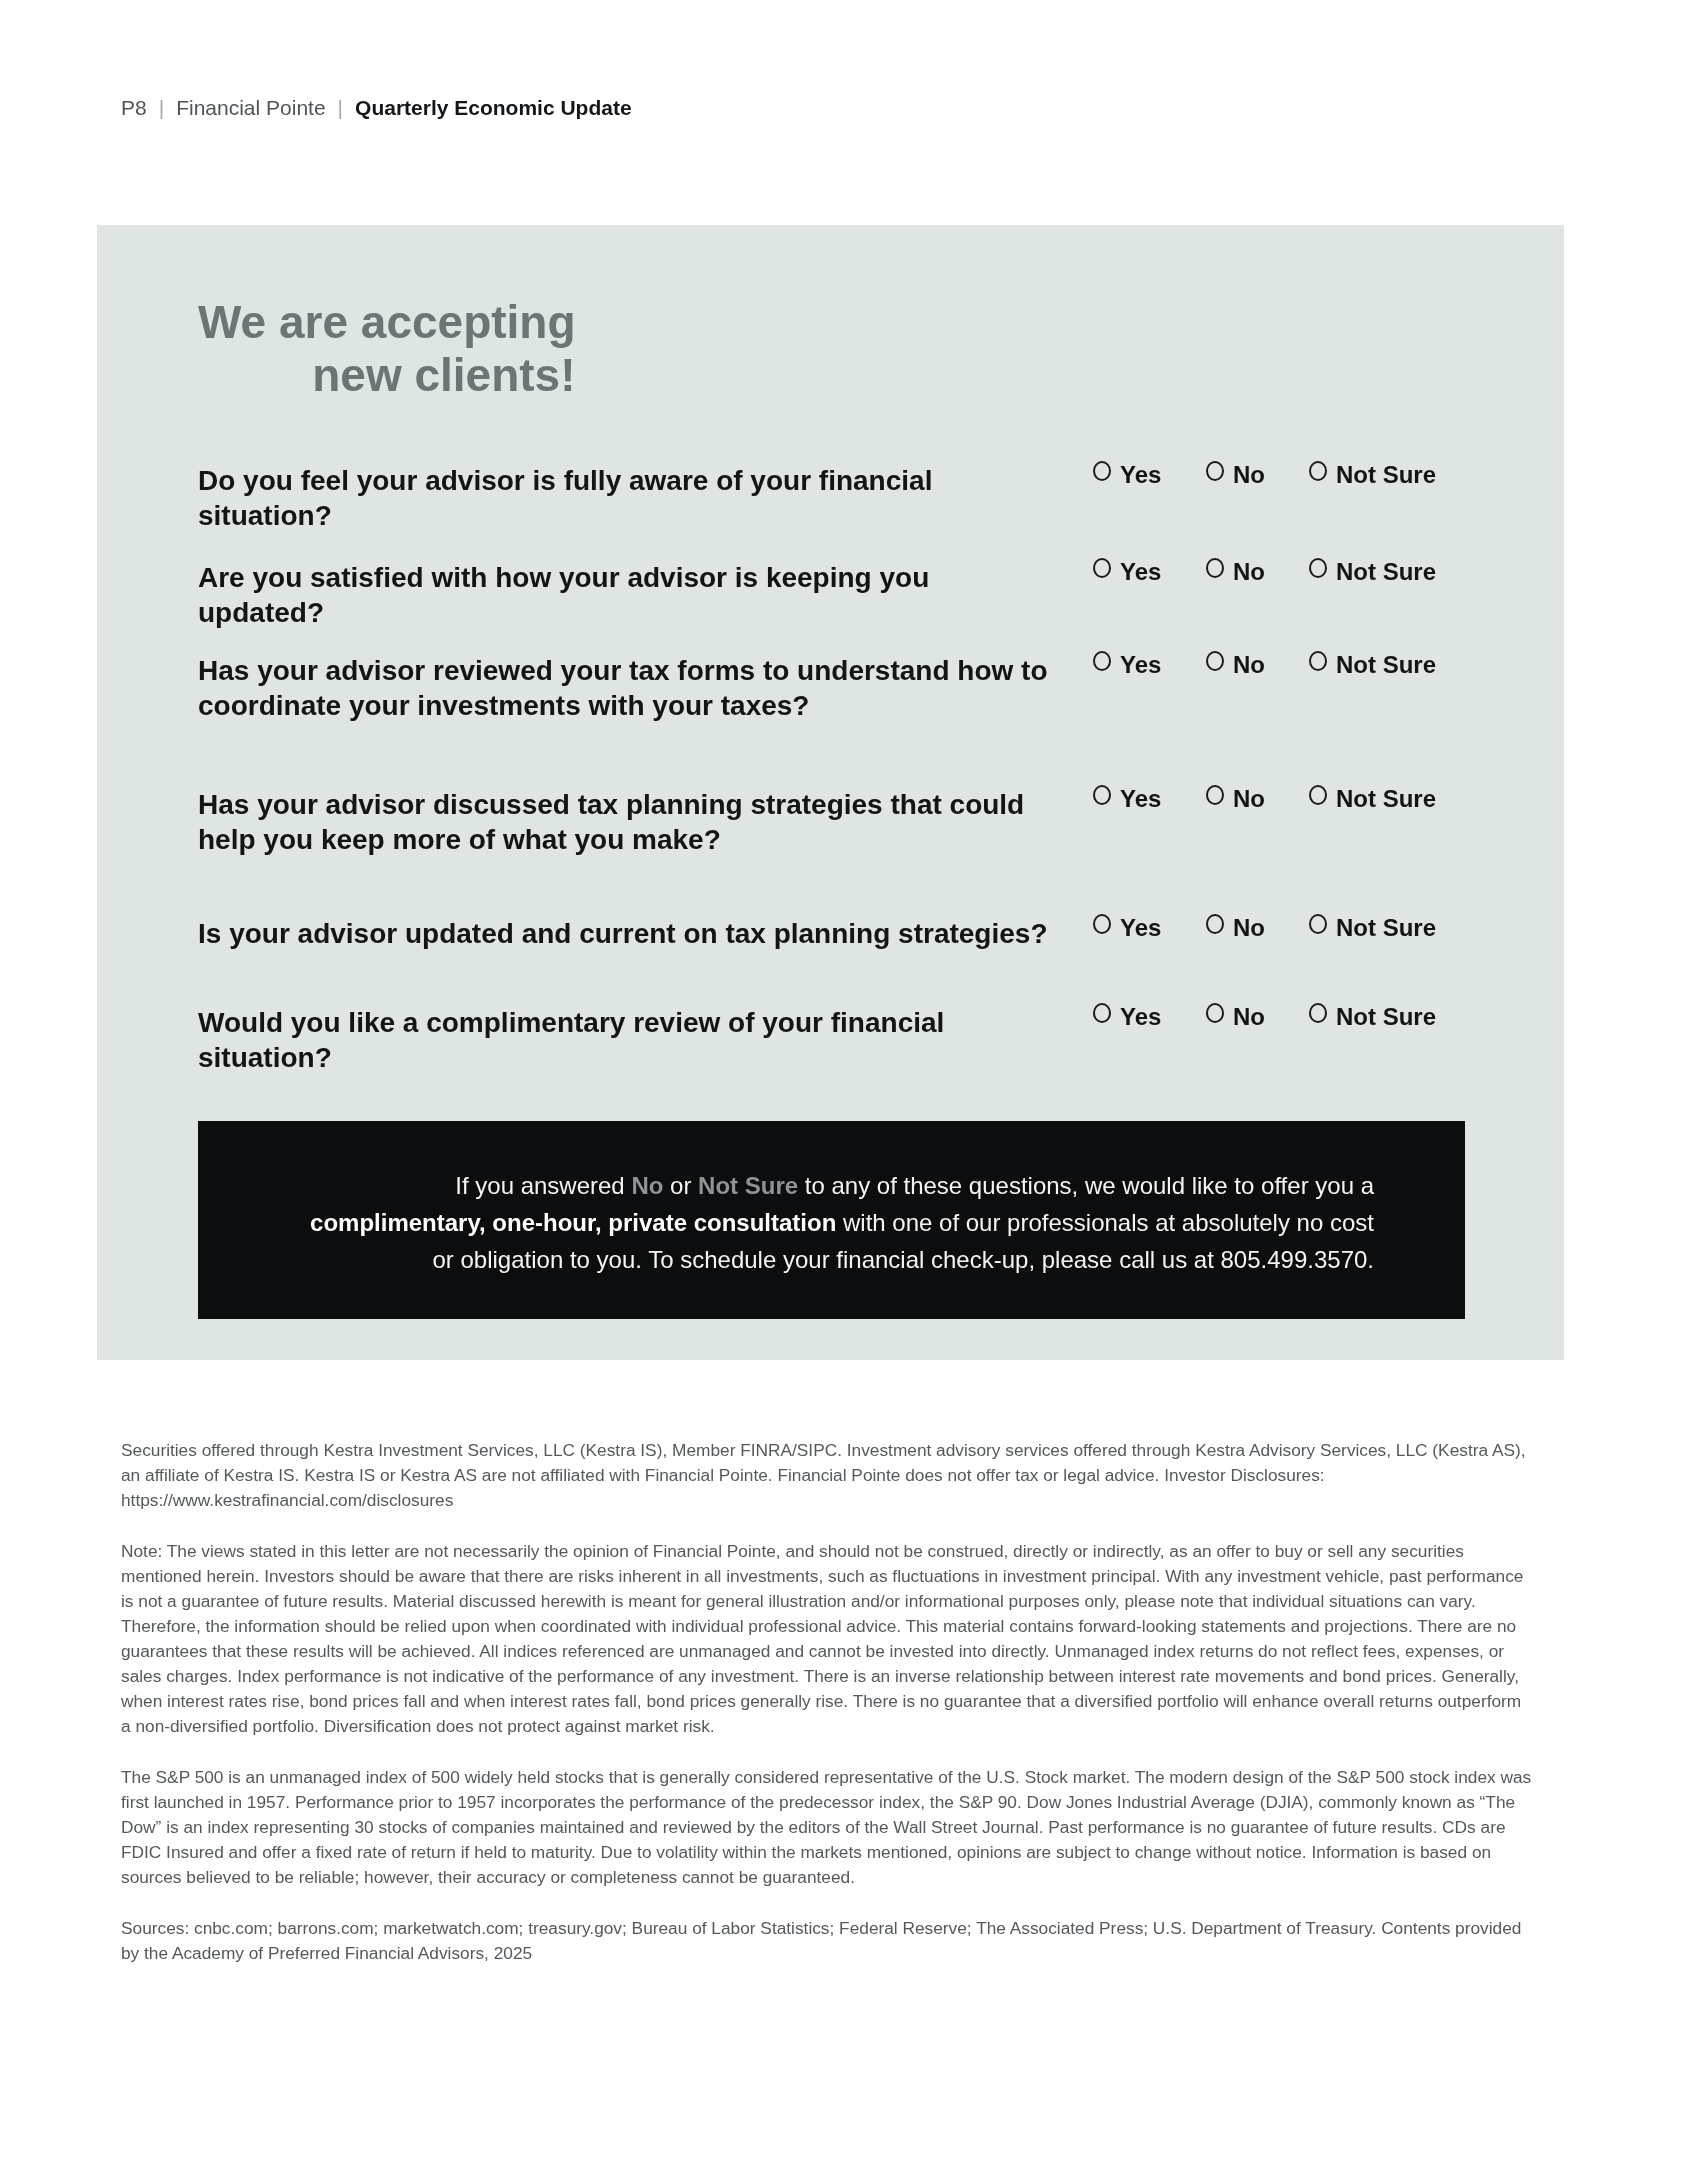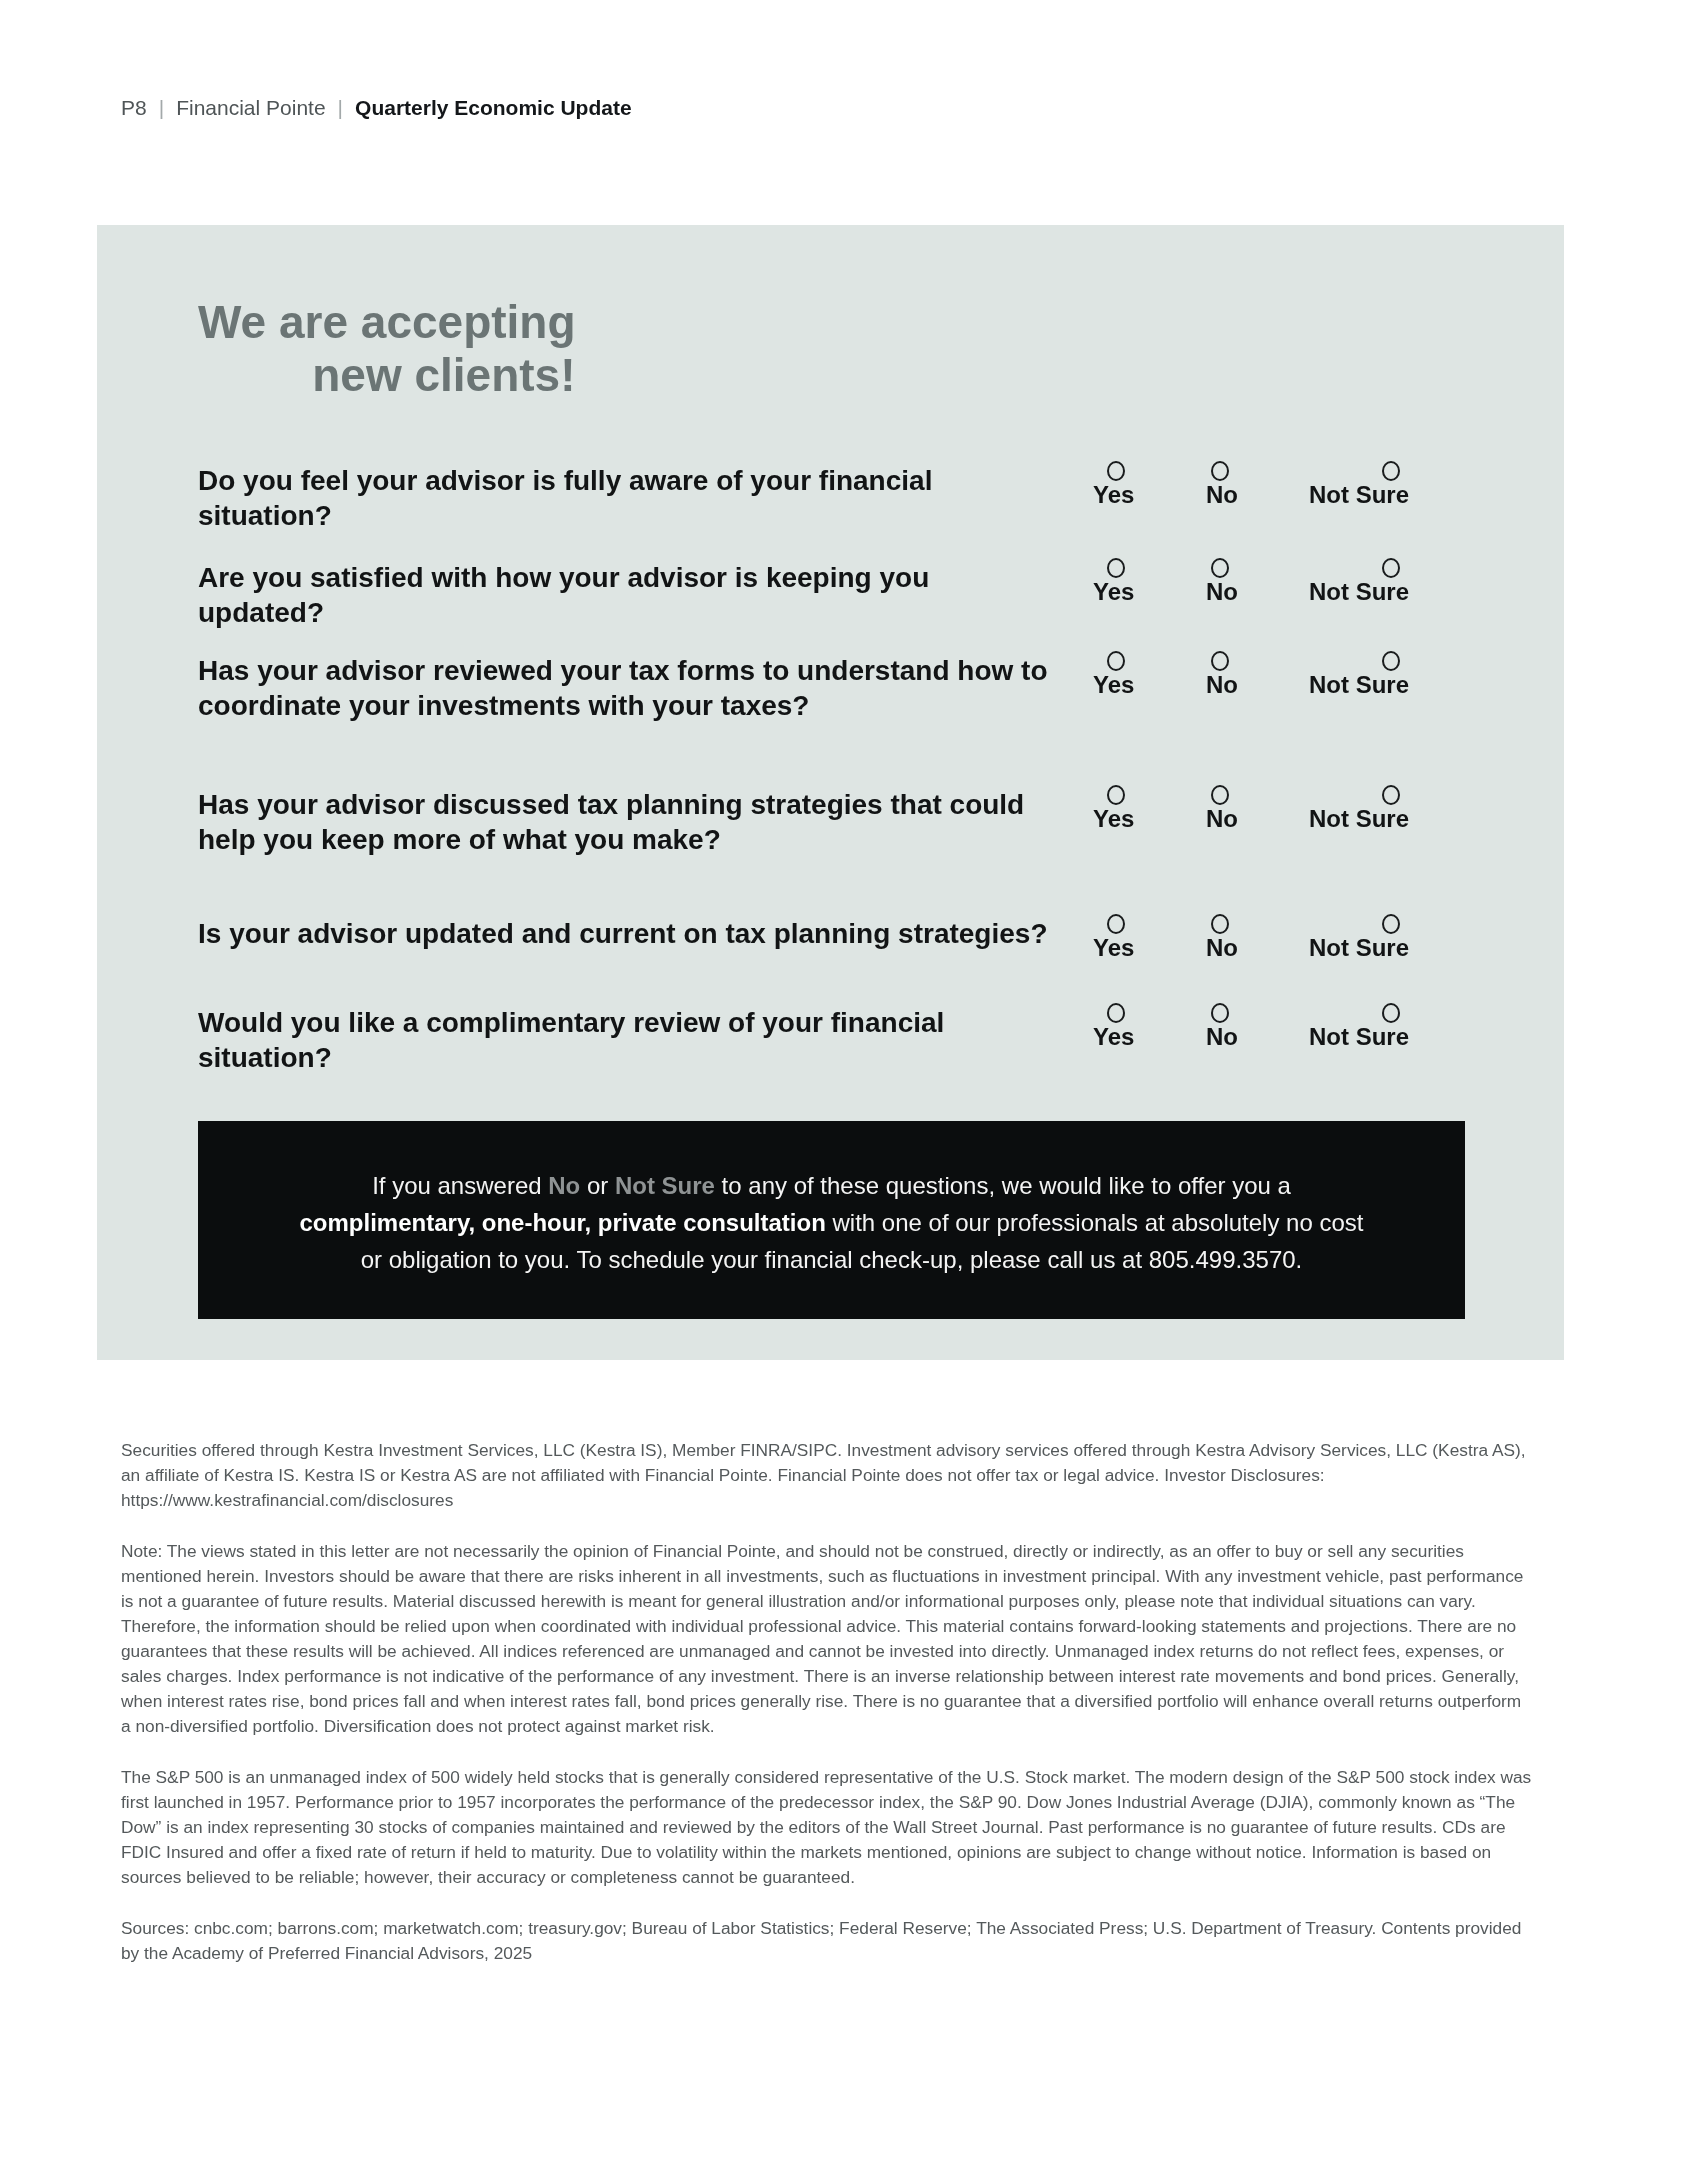--- a/index.html
+++ b/index.html
@@ -24,36 +24,36 @@
     font-size:46px;font-weight:700;color:#6b7575;line-height:53px;text-align:right;
   }
   
   .q-row{position:absolute;left:0;width:1467px;}
   .q-text{
     position:absolute;left:101px;top:0;width:861px;margin:0;
     font-size:28px;font-weight:700;color:#121415;line-height:35px;
   }
   .opts{position:absolute;top:-2px;left:0;width:1467px;height:30px;}
   .opt{
-    position:absolute;top:0;display:inline-flex;align-items:flex-end;
-    font-size:24px;font-weight:700;color:#121415;white-space:nowrap;cursor:pointer;flex-direction:column;
+    position:absolute;top:0;display:inline-flex;align-items:flex-start;
+    font-size:24px;font-weight:700;color:#121415;white-space:nowrap;cursor:pointer;
   }
   .opt .radio{
     width:14px;height:16px;border:2px solid #191c1d;border-radius:50%;
     margin-right:9px;flex:0 0 auto;background:transparent;display:inline-block;
   }
   .opt-yes{left:996px;}
   .opt-no{left:1109px;}
   .opt-notsure{left:1212px;}
   
   .cta-box{
     position:absolute;left:101px;top:896px;width:1267px;height:198px;
     background:#0b0d0e;color:#f4f4f4;
     box-sizing:border-box;padding:46px 91px 0 91px;
-    font-size:24px;line-height:37px;text-align:center;
+    font-size:24px;line-height:37px;text-align:right;
   }
   .cta-box .hl{color:#8f9394;font-weight:700;}
   .cta-box .strong{color:#ffffff;font-weight:700;}
   
   .disclaimers{
     position:absolute;left:121px;top:1424px;width:1414px;
     font-size:17.3px;line-height:25px;color:#54595b;
   }
   .disclaimers p{margin:14px 0 26px 0;}
 </style>

